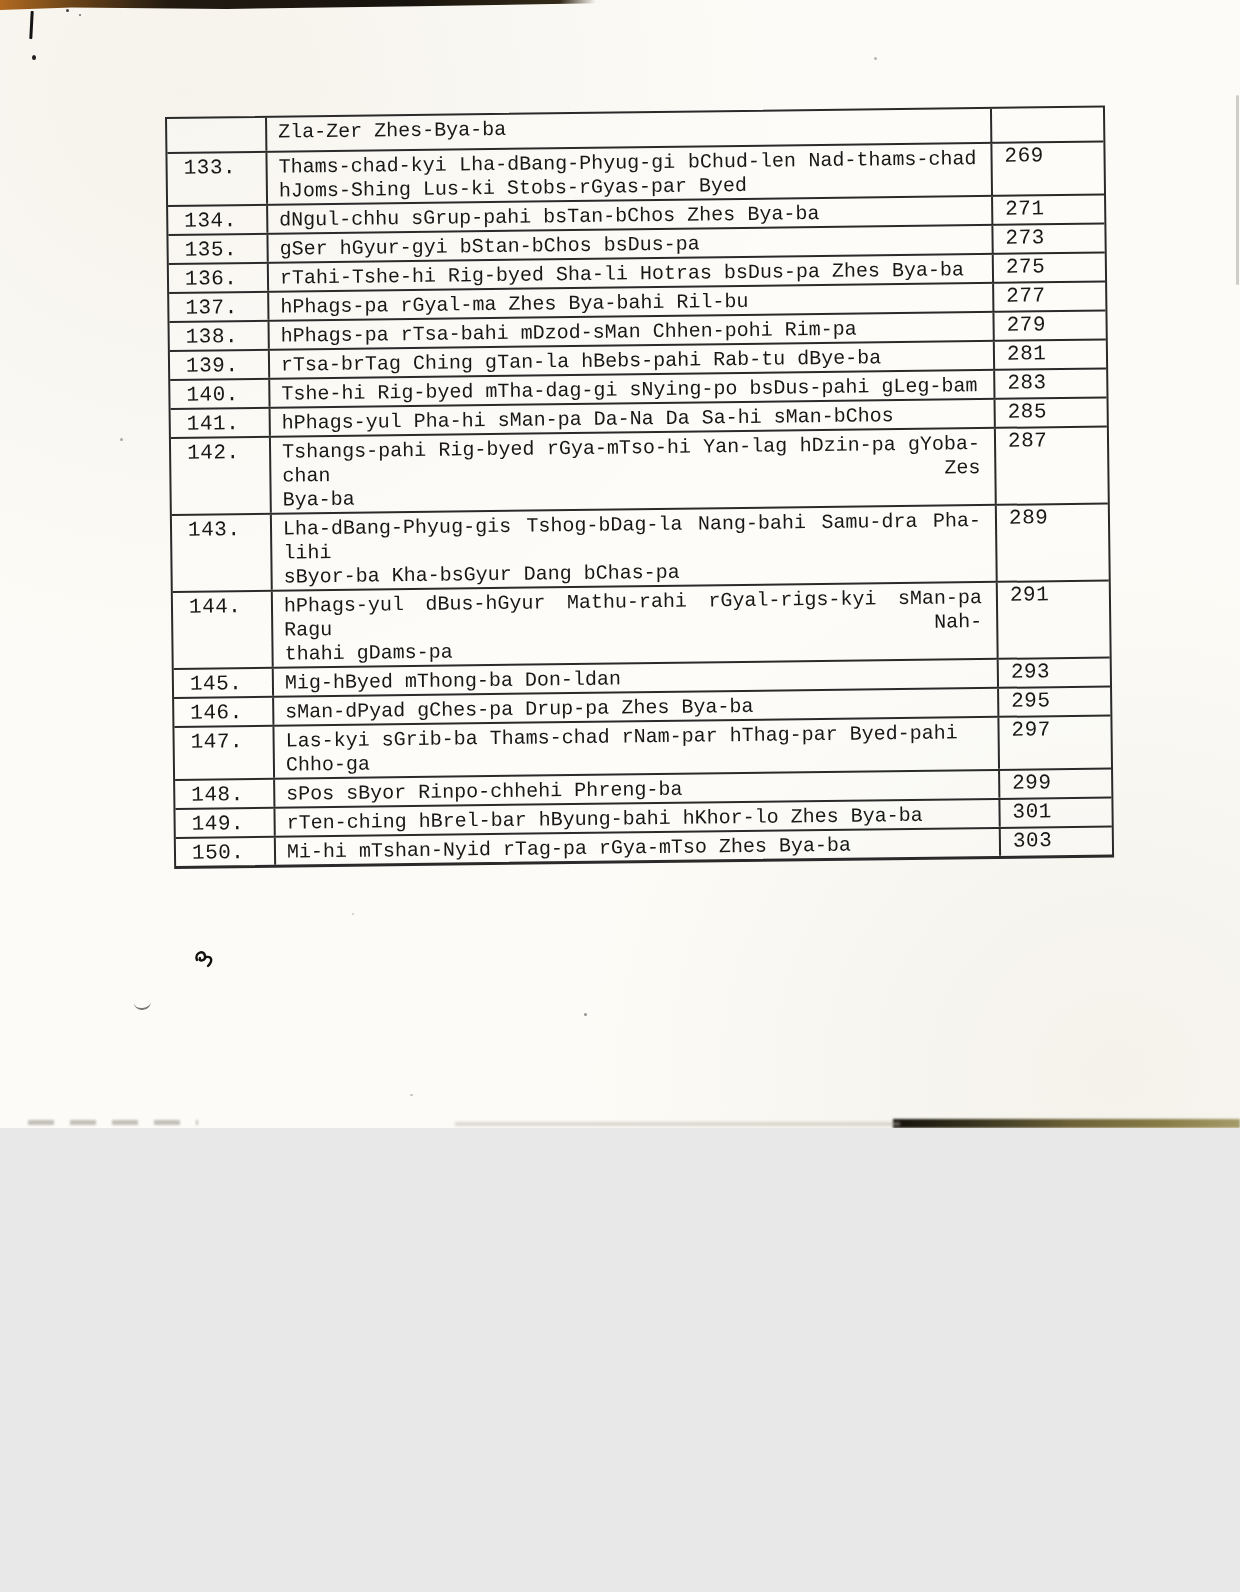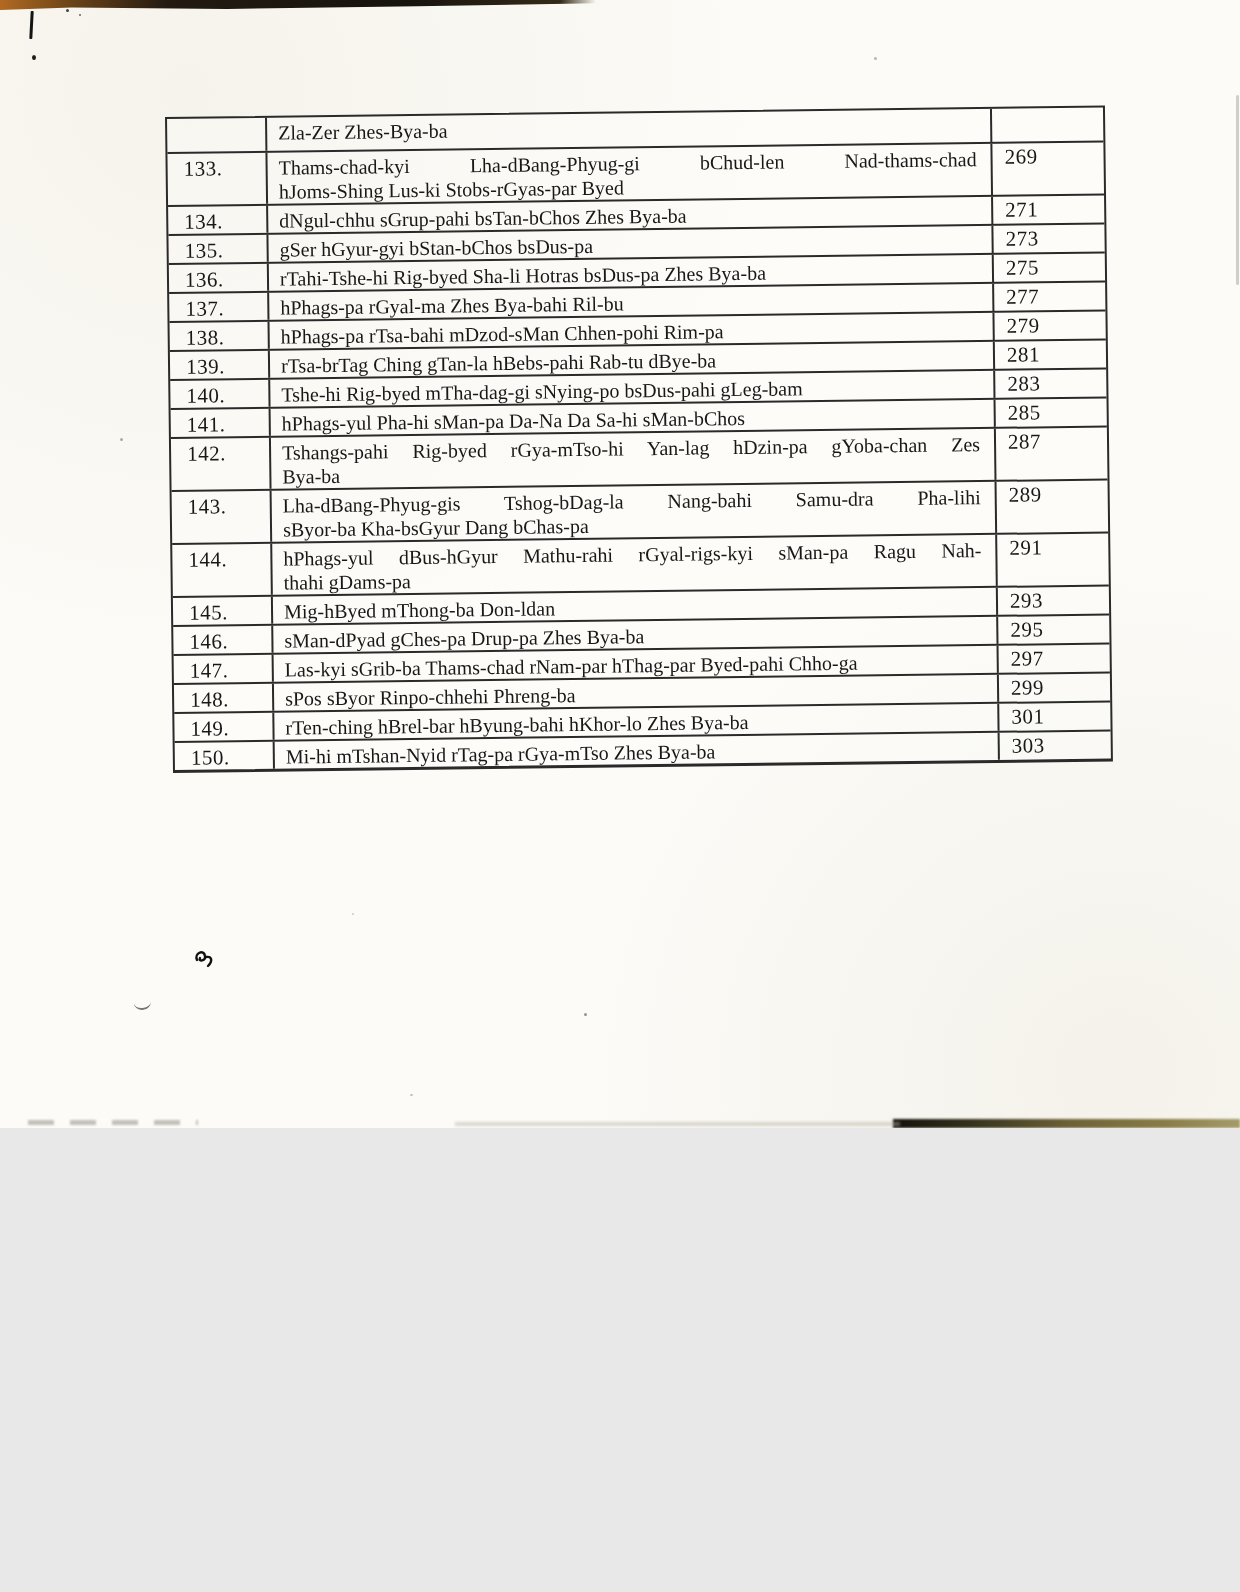--- a/index.html
+++ b/index.html
@@ -4,21 +4,21 @@
 <style>
   html,body{margin:0;padding:0;background:#e8e8e8;}
   .page{
     position:relative;
     width:1240px;height:1128px;
     background:#fcfbf7;
     background-image:
       radial-gradient(ellipse at 15% 8%, rgba(235,228,214,.35), rgba(0,0,0,0) 40%),
       radial-gradient(ellipse at 90% 95%, rgba(225,220,205,.3), rgba(0,0,0,0) 35%);
     overflow:hidden;
-    font-family:Liberation Serif, serif;
+    font-family:Liberation Mono, monospace;
     color:#181818;
   }
 
   
   .toc{
     position:absolute;left:165px;top:117px;width:940px;
     box-sizing:border-box;
     border:2px solid #2a2a2a;
     border-bottom-width:3px;
     transform:rotate(-0.7deg);

